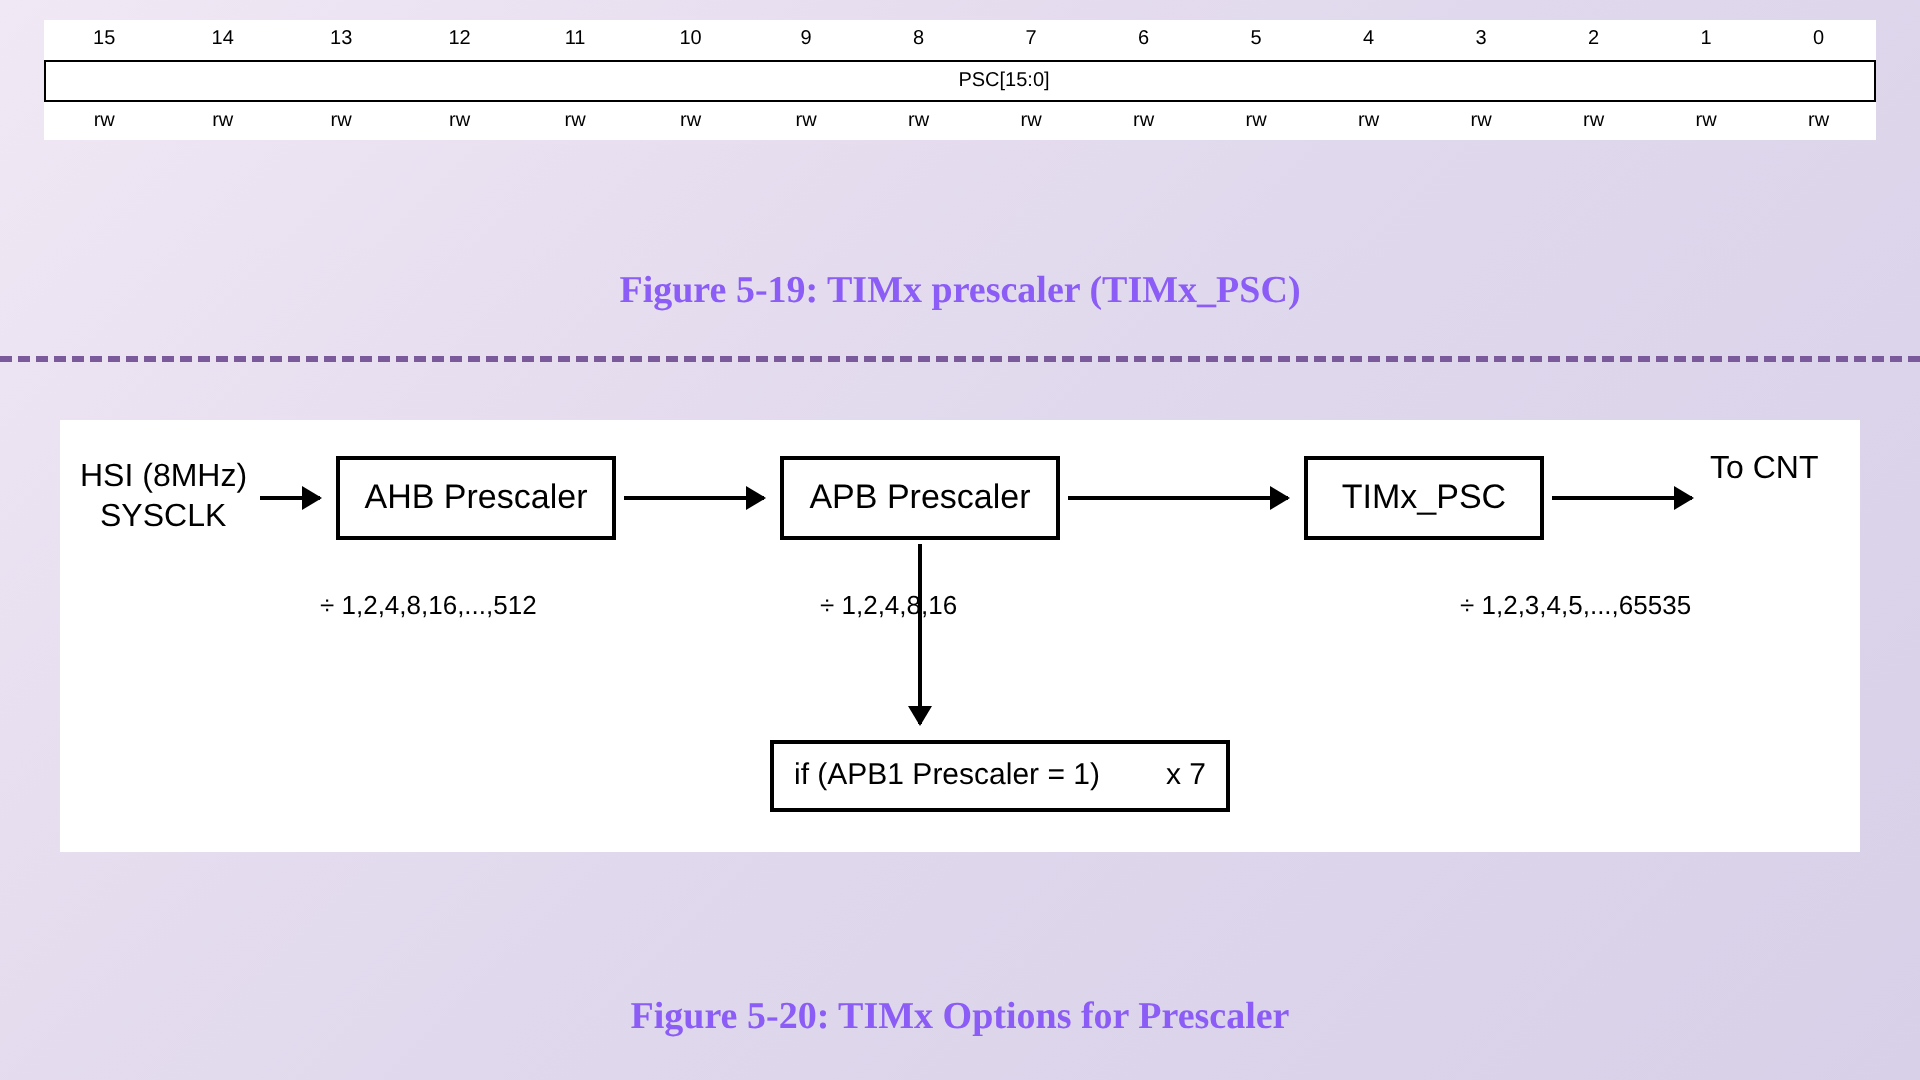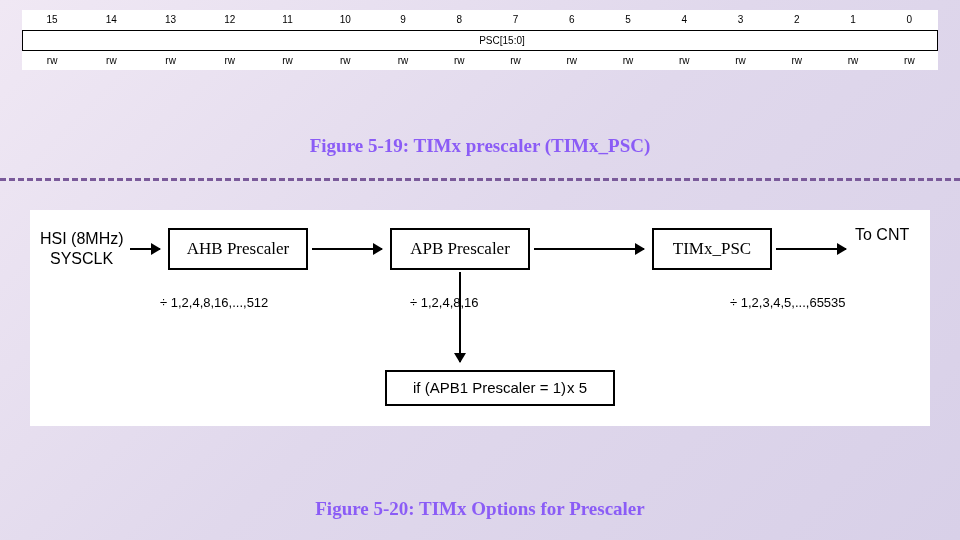--- a/index.html
+++ b/index.html
@@ -13,27 +13,27 @@
   table { border-collapse: collapse; width: 100%; }
   td { border: 1px solid #000; text-align: center; font-size: 10px; height: 20px; }
   td.nob { border: none; }
   .fieldname td { border: 1px solid #000; padding-left: 44px; }
   .cap { position: absolute; font-family: "Times New Roman", serif; font-weight: bold; color: #8b5cf6; font-size: 19px; text-align: center; width: 100%; }
   .cap1 { top: 135px; }
   .cap2 { top: 498px; }
   .divider { position: absolute; top: 178px; left: 0; width: 960px; border-top: 3px dashed #7a5a9a; }
   .dia { position: absolute; top: 210px; left: 30px; width: 900px; height: 216px; background: #fff; }
   .lbl { position: absolute; font-size: 16px; font-family: Arial, sans-serif; }
-  .box { position: absolute; border: 2px solid #000; text-align: center; display: flex; align-items: center; justify-content: center; font-size: 17px; font-family: Liberation Serif, serif; }
+  .box { position: absolute; border: 2px solid #000; text-align: center; display: flex; align-items: center; justify-content: center; font-size: 17px; }
   .arrow { position: absolute; background: #000; height: 2px; }
   .arrow::after { content: ''; position: absolute; right: -1px; top: -5px; border-left: 10px solid #000; border-top: 6px solid transparent; border-bottom: 6px solid transparent; }
   .varrow { position: absolute; background: #000; width: 2px; }
   .varrow::after { content: ''; position: absolute; bottom: -1px; left: -5px; border-top: 10px solid #000; border-left: 6px solid transparent; border-right: 6px solid transparent; }
   .divlbl { position: absolute; font-size: 13px; }
-  .condbox { position: absolute; border: 2px solid #000; padding: 6px 26px; font-size: 15px; line-height: 1.35; }
+  .condbox { position: absolute; border: 2px solid #000; padding: 6px 10px; font-size: 15px; line-height: 1.35; }
 </style>
 </head>
 <body>
 
 <div class="reg">
 <table>
   <tbody>
         <tr>
     <td class="nob">15</td>
     <td class="nob">14</td>
@@ -98,18 +98,18 @@
   <div class="lbl" style="top:16px;left:825px">To CNT</div>
 
   <div class="divlbl" style="top:85px;left:130px">÷ 1,2,4,8,16,...,512</div>
   <div class="divlbl" style="top:85px;left:380px">÷ 1,2,4,8,16</div>
   <div class="divlbl" style="top:85px;left:700px">÷ 1,2,3,4,5,...,65535</div>
 
   <div class="varrow" style="top:62px;left:429px;height:90px"></div>
   <div class="condbox" style="top:160px;left:355px;width:230px">
     <span style="display:flex;justify-content:space-between">
         <span>if (APB1 Prescaler = 1)</span>
-        <span>x 5</span>
+        <span>x 7</span>
       </span>
   </div>
 </div>
 
 <div class="cap cap2">Figure 5-20: TIMx Options for Prescaler</div>
 
 </body></html>

